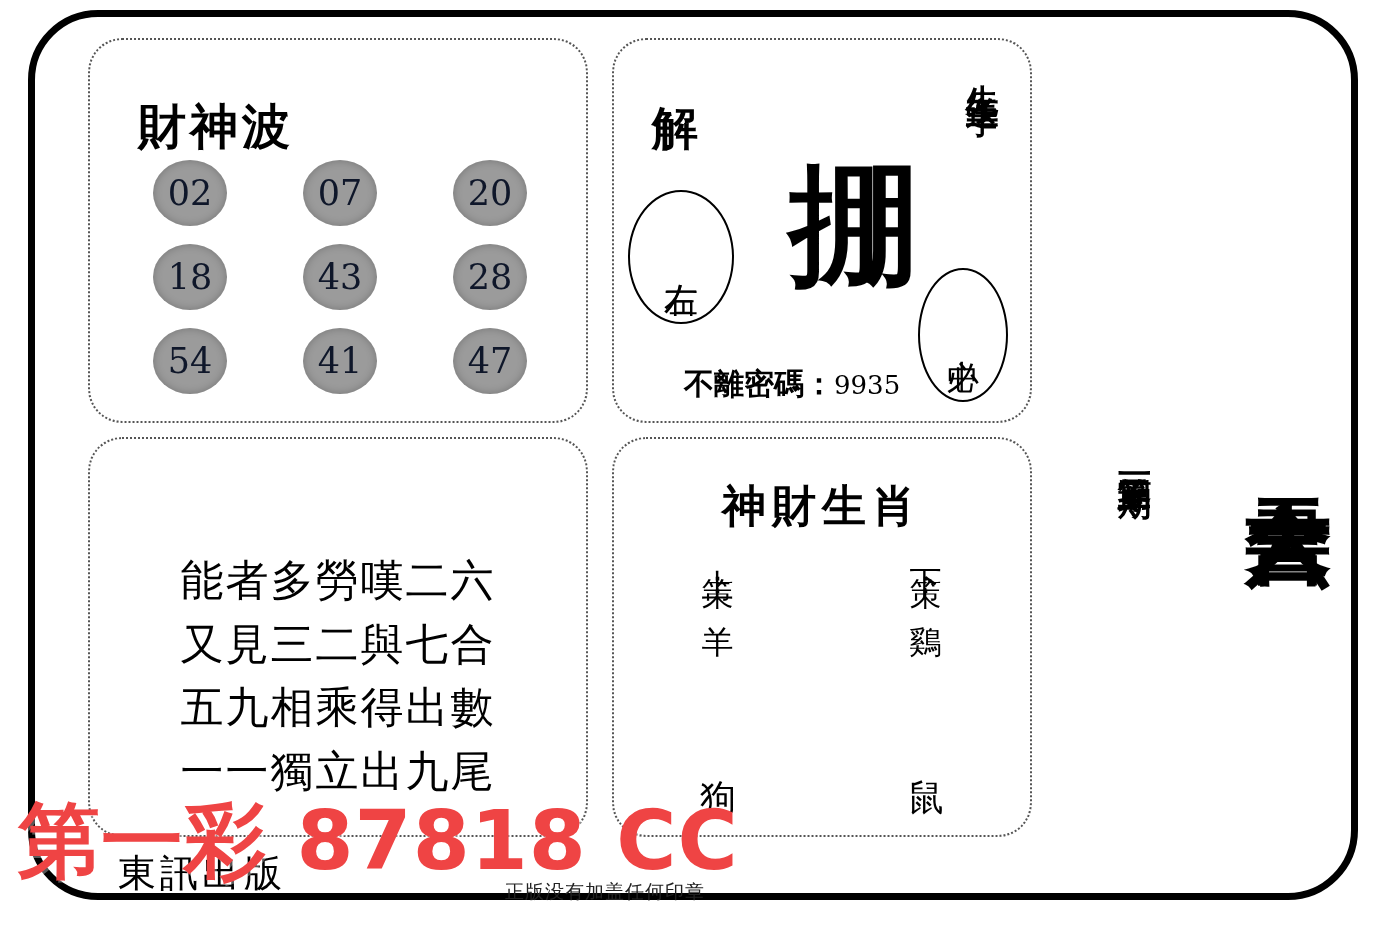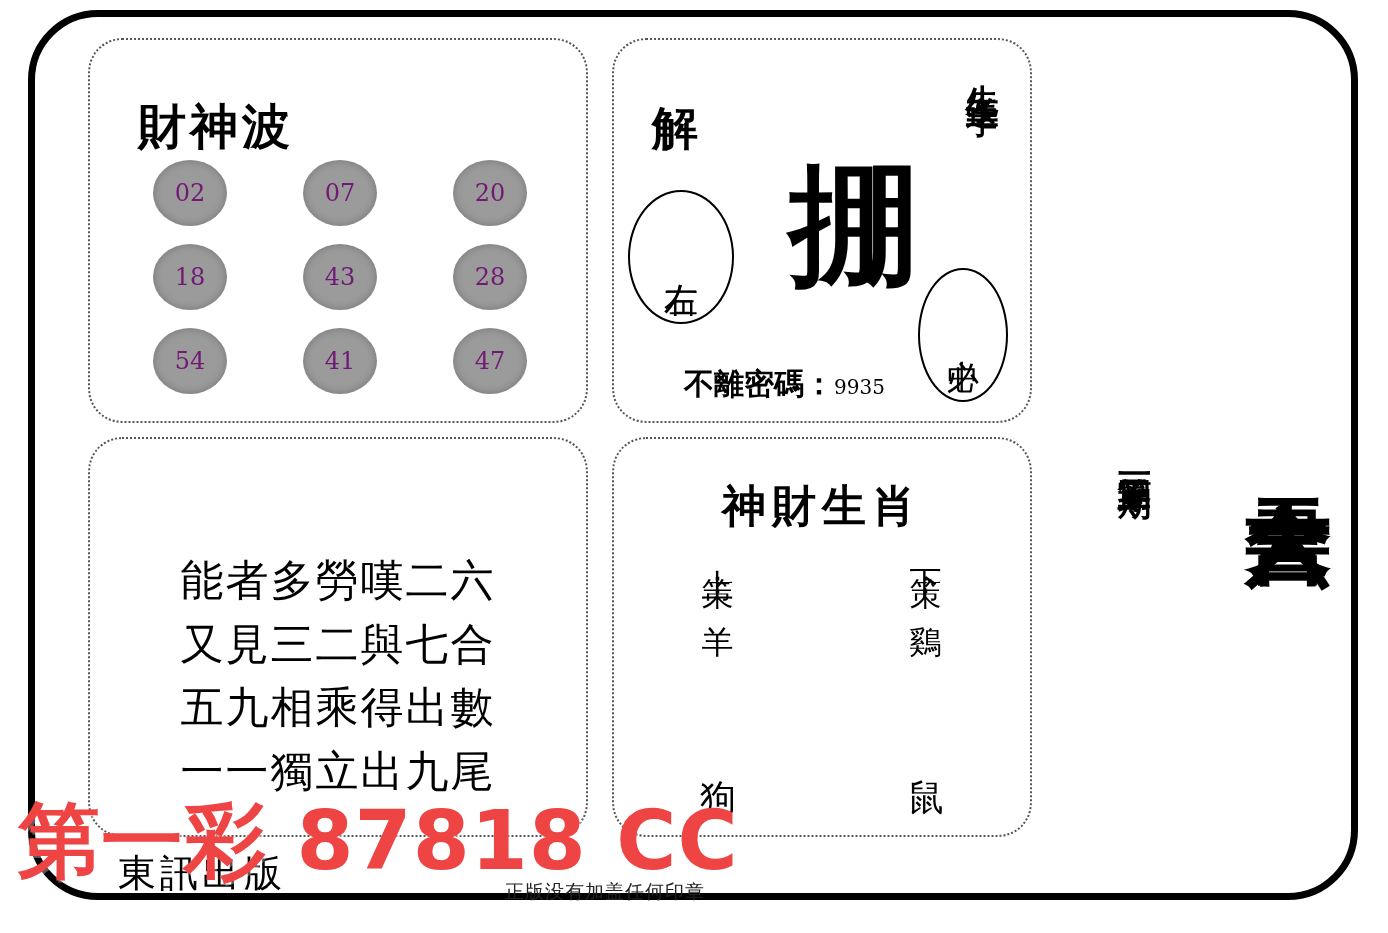--- a/index.html
+++ b/index.html
@@ -93,22 +93,22 @@
   }
   .ball {
     width: 74px;
     height: 66px;
     border-radius: 50%;
     background: #9b9b9b;
     display: flex;
     align-items: center;
     justify-content: center;
     font-family: "DejaVu Serif", "Liberation Serif", serif;
-    font-size: 24px;
-    color: #701a75;
+    font-size: 35px;
+    color: #0f172a;
     font-weight: normal;
     box-shadow: inset 0 0 8px rgba(0,0,0,.25);
   }
   .ball.r2 { transform: translateY(2px); }
   .ball.r3 { transform: translateY(4px); }
 
   
   #jie-char {
     position: absolute;
     left: 38px;
@@ -166,21 +166,21 @@
     position: absolute;
     left: 70px;
     bottom: 16px;
     font-family: "DejaVu Serif", "Liberation Serif", serif;
     font-size: 30px;
     font-weight: bold;
     white-space: nowrap;
   }
   #code-line .num {
     font-weight: normal;
-    font-size: 20px;
+    font-size: 26px;
     text-align: right;
   }
 
   
   #poem-title {
     position: absolute;
     left: 70px;
     top: 42px;
     font-family: "DejaVu Serif", "Liberation Serif", serif;
     font-weight: bold;

